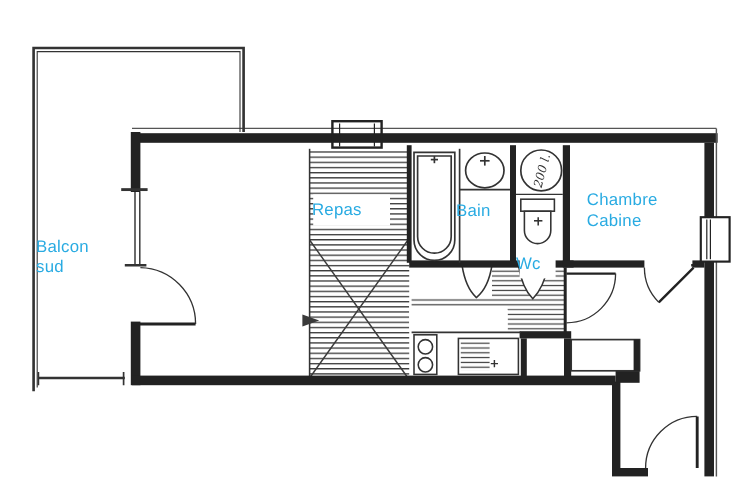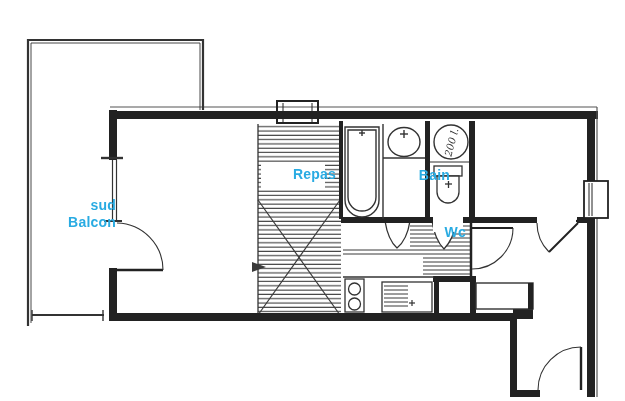--- a/index.html
+++ b/index.html
@@ -7,24 +7,24 @@
     position:relative;
     width:625px;height:401px;
     background:#fff;
     font-family:"Liberation Sans", sans-serif;
     overflow:hidden;
   }
   #plan svg{position:absolute;left:0;top:0;}
   .room-label{
     position:absolute;
     color:var(--label-color,#29ABE2);
-    font-weight:bold;
+    font-weight:normal;
     font-size:14px;
     line-height:17px;
-    text-align:right;
+    text-align:left;
     letter-spacing:.2px;
     white-space:nowrap;
   }
 </style>
 </head>
 <body>
 
 <div id="plan" style="background: rgb(255, 255, 255);">
 
   <svg width="625" height="401" viewBox="0 0 625 401">
@@ -172,20 +172,24 @@
     <g fill="none" stroke="#333">
       <path d="M203,110 V40 H28 V326" stroke-width="2.2"></path>
       <path d="M200,110 V43 H31 V323" stroke-width="0.9"></path>
       <line x1="32" y1="315" x2="104" y2="315" stroke-width="2"></line>
       <line x1="32" y1="310" x2="32" y2="321" stroke-width="1.4"></line>
       <line x1="103" y1="310" x2="103" y2="321" stroke-width="1.4"></line>
     </g>
   </svg>
 
   <div class="room-label" style="left:30px;top:197px;width:86px;">
+    <div>Balcon</div>
     <div>sud</div>
-    <div>Balcon</div>
   </div>
   <div class="room-label" style="left:260px;top:166px;width:76px;">Repas</div>
   <div class="room-label" style="left:380px;top:167px;width:70px;">Bain</div>
-  <div class="room-label" style="left:430px;top:224px;width:36px;">Wc</div>
+  <div class="room-label" style="left:489px;top:158px;width:90px;">
+    <div>Chambre</div>
+    <div>Cabine</div>
+  </div>
+  <div class="room-label" style="left:430px;top:211px;width:36px;">Wc</div>
 
 </div>
 
 </body></html>

